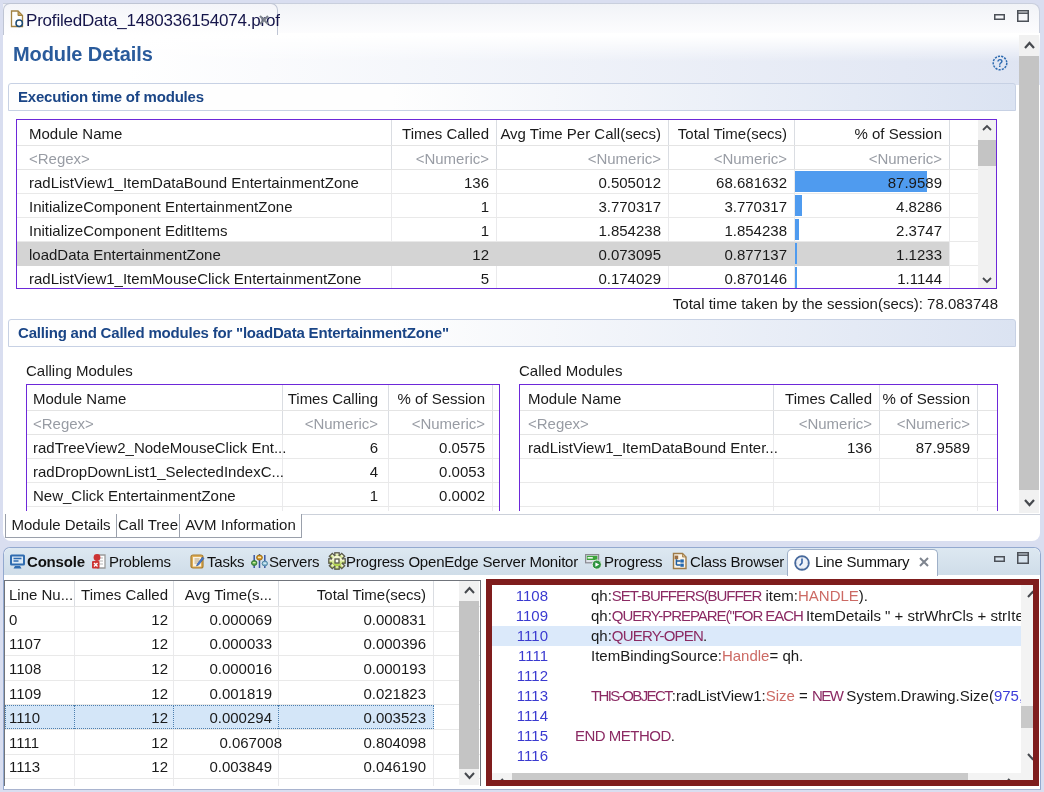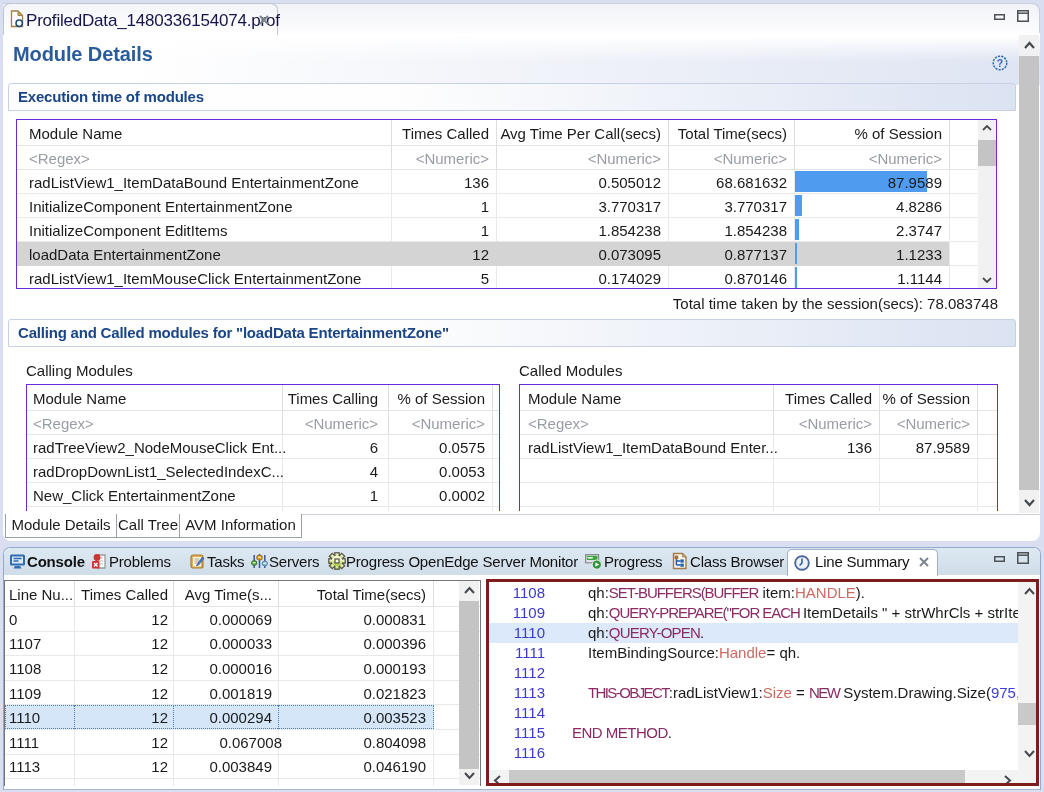--- a/index.html
+++ b/index.html
@@ -42,21 +42,21 @@
 
 #console{position:absolute;left:3px;top:547px;width:1038px;height:243px;background:#fff;
  border:1px solid #93a9cf;border-bottom:1px solid #a9b4cf;border-radius:7px 7px 0 0;box-sizing:border-box;}
 #constrip{position:absolute;left:0;top:0;width:1036px;height:27px;
  background:linear-gradient(#dde8f1,#cfdde9);border-radius:7px 7px 0 0;}
 .ctabtxt{position:absolute;top:5px;white-space:nowrap;color:#111;letter-spacing:-0.2px;}
 #acttab{position:absolute;left:783px;top:1px;width:149px;height:26px;background:#fff;
  border:1px solid #9fb0c8;border-bottom:none;border-radius:5px 5px 0 0;}
 
 #code{position:absolute;left:482px;top:31px;width:553px;height:207px;background:#fff;
- border:3px solid #7f1d1d;box-sizing:border-box;overflow:hidden;}
+ border:6px solid #7f1d1d;box-sizing:border-box;overflow:hidden;}
 .cline{position:relative;height:20px;line-height:20px;white-space:nowrap;}
 .lnum{display:inline-block;width:56px;text-align:right;color:#3a3ad0;vertical-align:top;}
 .kw{color:#8b2a63;}
 .attr{color:#cc6a64;}
 .cnum{color:#3c3cd8;}
 .hl{position:absolute;left:0;top:41px;width:529px;height:20px;background:#dbe9fa;}
 </style>
 </head>
 <body>
 

